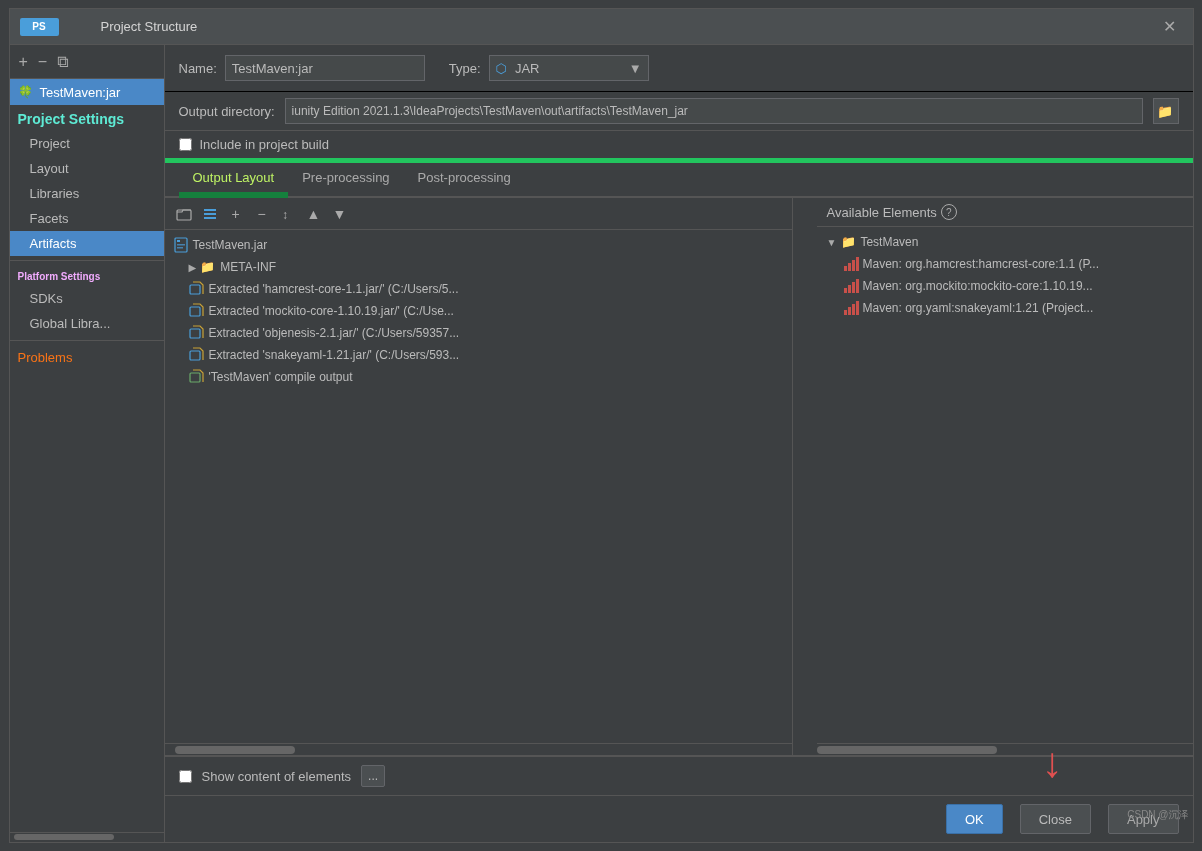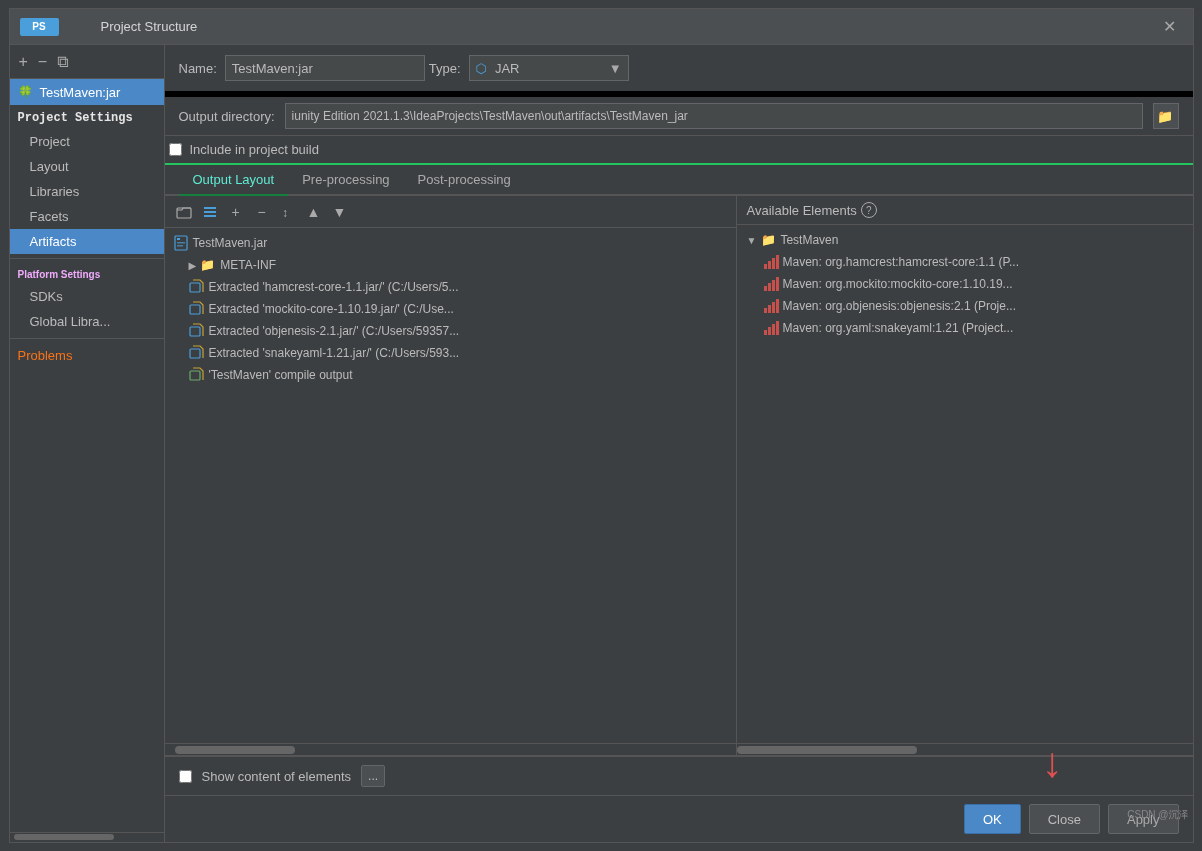--- a/index.html
+++ b/index.html
@@ -90,25 +90,24 @@
     .artifact-item {
       display: flex;
       align-items: center;
       padding: 5px 8px;
       cursor: pointer;
       gap: 6px;
       background: #4a88c7;
       color: #ffffff;
     }
     .section-label {
-      font-size: 12px;
-      color: #e5e5e5;
+      font-size: 14px;
+      color: #5eead4;
       padding: 6px 8px 4px 8px;
       font-weight: 600;
-      font-family: Liberation Mono, monospace;
     }
     .nav-item {
       padding: 5px 8px 5px 20px;
       cursor: pointer;
       color: #bbbbbb;
     }
     .nav-item.selected {
       background: #4a88c7;
       color: #ffffff;
     }
@@ -140,24 +139,24 @@
     }
     
     .main-panel {
       flex: 1;
       display: flex;
       flex-direction: column;
       overflow: hidden;
     }
     .main-header {
       padding: 10px 14px;
-      border-bottom: 6px solid #000000;
+      border-bottom: 1px solid #000000;
       display: flex;
       align-items: flex-start;
-      gap: 4px;
+      gap: 24px;
       flex-shrink: 0;
     }
     .field-group {
       display: flex;
       align-items: center;
       gap: 8px;
     }
     .field-label {
       color: #bbbbbb;
       font-size: 13px;
@@ -216,25 +215,25 @@
       height: 26px;
       background: #4b4f51;
       border: 1px solid #636569;
       color: #aaa;
       cursor: pointer;
       display: flex;
       align-items: center;
       justify-content: center;
     }
     .checkbox-row {
-      padding: 6px 4px;
+      padding: 6px 14px;
       display: flex;
       align-items: center;
       gap: 8px;
-      border-bottom: 2px solid #22c55e;
+      border-bottom: 5px solid #22c55e;
       flex-shrink: 0;
     }
     .checkbox-row input[type="checkbox"] {
       accent-color: #4a88c7;
     }
     
     .tabs-row {
       display: flex;
       border-bottom: 2px solid #555;
       padding: 0 14px;
@@ -242,22 +241,22 @@
     }
     .tab {
       padding: 7px 14px;
       cursor: pointer;
       color: #aaa;
       font-size: 13px;
       border-bottom: 2px solid transparent;
       margin-bottom: -2px;
     }
     .tab.active {
-      color: #5eead4;
-      border-bottom: 2px solid #15803d;
+      color: #bef264;
+      border-bottom: 6px solid #15803d;
     }
     
     .output-layout {
       flex: 1;
       display: flex;
       overflow: hidden;
       border-bottom: 1px solid #555;
     }
     .layout-toolbar {
       display: flex;
@@ -280,25 +279,26 @@
       border-radius: 2px;
     }
     .left-tree {
       flex: 1;
       border-right: 1px solid #555;
       display: flex;
       flex-direction: column;
       overflow: hidden;
     }
     .right-tree {
-      width: 456px;
+      width: 400px;
       display: flex;
       flex-direction: column;
       overflow: hidden;
       flex-shrink: 0;
+      padding-left: 24px;
     }
     .tree-content {
       flex: 1;
       overflow: auto;
       padding: 4px 0;
     }
     .tree-item {
       display: flex;
       align-items: center;
       padding: 3px 8px;
@@ -383,21 +383,21 @@
       gap: 10px;
       border-top: 1px solid #555;
       flex-shrink: 0;
     }
     
     .action-buttons {
       display: flex;
       align-items: center;
       justify-content: flex-end;
       padding: 8px 14px;
-      gap: 8px;
+      gap: 17px;
       border-top: 1px solid #555;
       flex-shrink: 0;
     }
     .btn {
       padding: 5px 18px;
       font-size: 13px;
       cursor: pointer;
       border-radius: 2px;
       height: 30px;
       display: flex;
@@ -693,31 +693,20 @@
             </div>
             <div class="avail-tree-item avail-tree-item-indent">
               <span class="tree-icon">
                 <svg width="16" height="16" viewBox="0 0 16 16">
                   <rect x="1" y="10" width="3" height="5" fill="#c8504a"></rect>
                   <rect x="5" y="7" width="3" height="8" fill="#c8504a"></rect>
                   <rect x="9" y="4" width="3" height="11" fill="#c8504a"></rect>
                   <rect x="13" y="1" width="3" height="14" fill="#c8504a"></rect>
                 </svg>
               </span>
-              <span>Maven: org.objenesis:objenesis:2.1 (Proje...</span>
-            </div>
-            <div class="avail-tree-item avail-tree-item-indent">
-              <span class="tree-icon">
-                <svg width="16" height="16" viewBox="0 0 16 16">
-                  <rect x="1" y="10" width="3" height="5" fill="#c8504a"></rect>
-                  <rect x="5" y="7" width="3" height="8" fill="#c8504a"></rect>
-                  <rect x="9" y="4" width="3" height="11" fill="#c8504a"></rect>
-                  <rect x="13" y="1" width="3" height="14" fill="#c8504a"></rect>
-                </svg>
-              </span>
               <span>Maven: org.yaml:snakeyaml:1.21 (Project...</span>
             </div>
           </div>
 
           <div class="h-scrollbar">
             <div class="h-scrollbar-thumb" style="left:0px; width:180px;"></div>
           </div>
         </div>
       </div>
 

